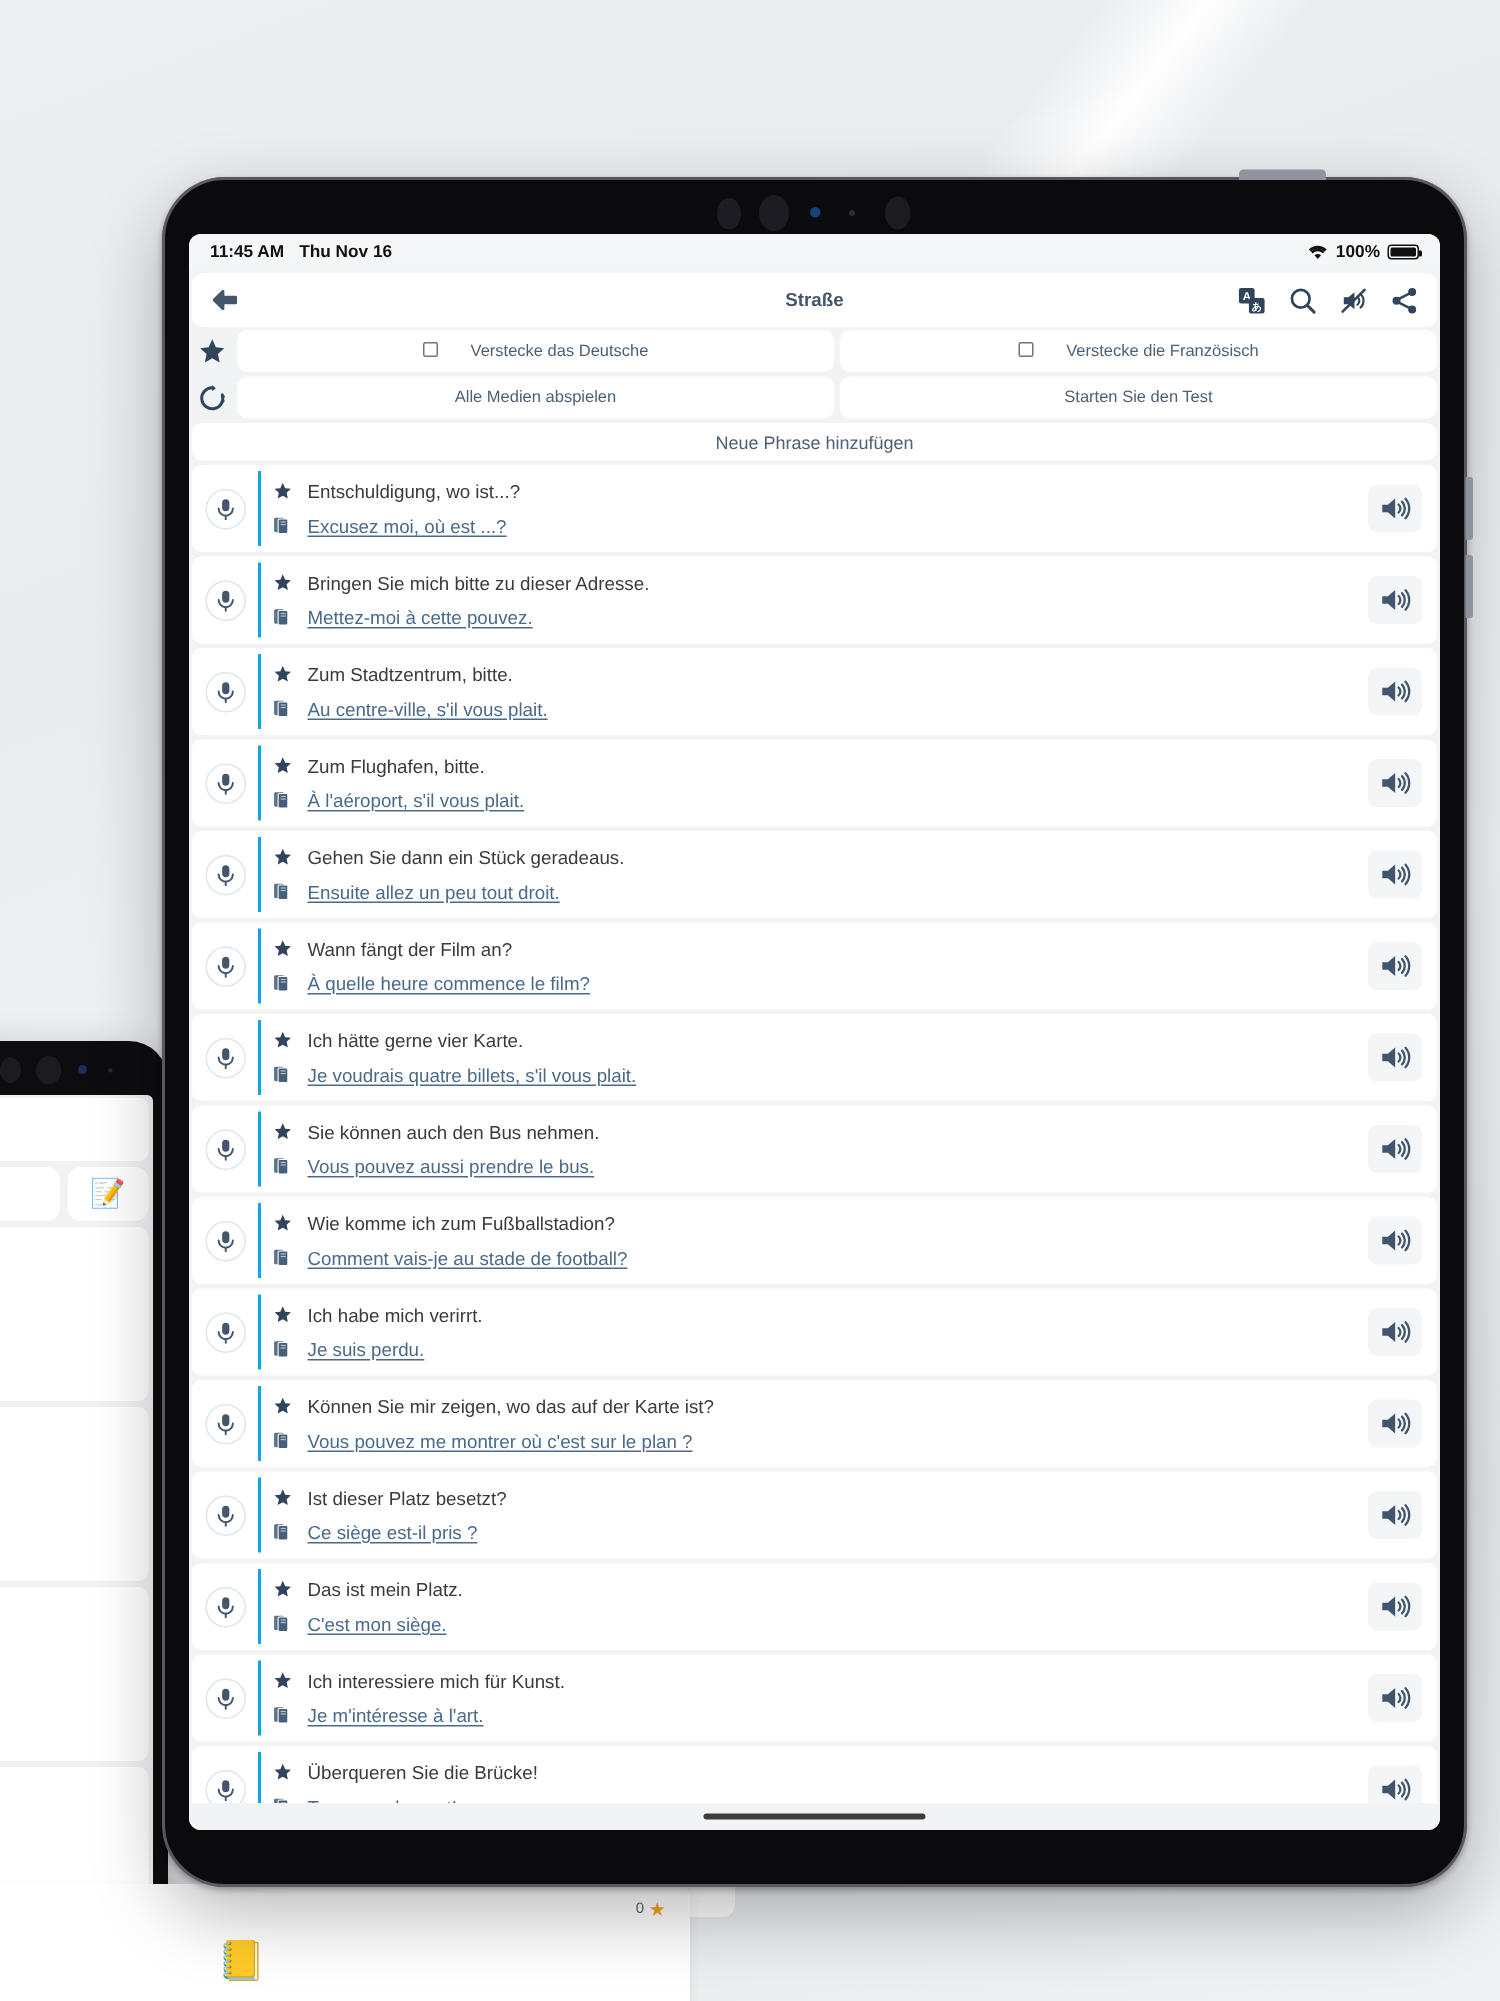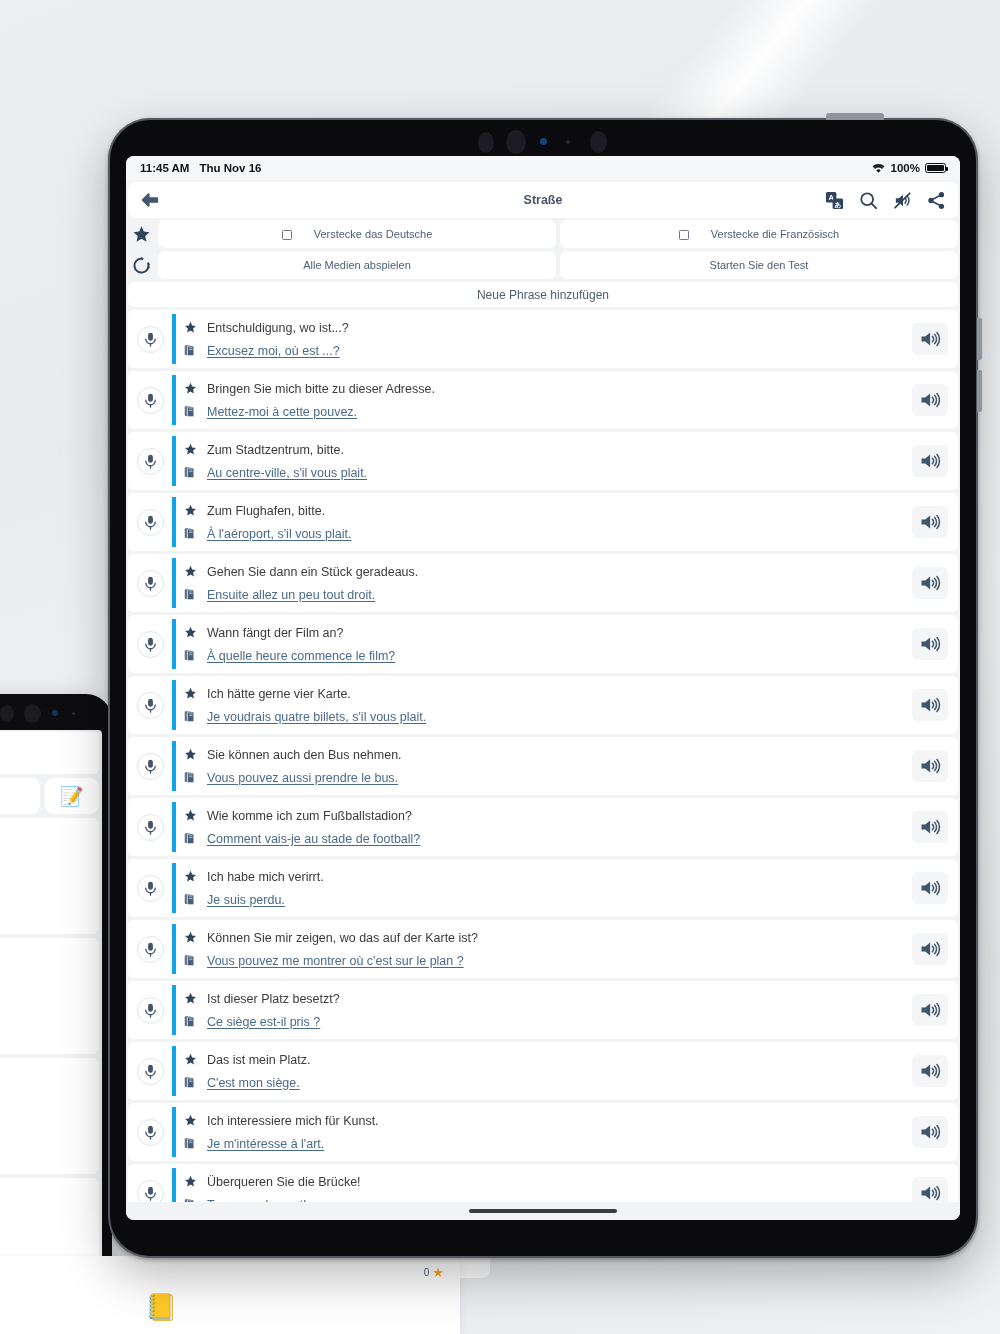--- a/index.html
+++ b/index.html
@@ -133,21 +133,21 @@
   .opt-row { display: flex; align-items: stretch; gap: 4px; margin-bottom: 3px; }
   .opt-left {
     flex: 0 0 26px; display: flex; align-items: center; justify-content: center;
   }
   .opt-card {
     flex: 1; background: #fff; border-radius: 7px;
     display: flex; align-items: center; justify-content: center;
     font-size: 11px; color: #4e6075; min-height: 28px;
   }
   .opt-card.hide-card { flex: 1; }
-  .chk-wrap { display: inline-flex; align-items: flex-end; gap: 22px; }
+  .chk-wrap { display: inline-flex; align-items: flex-start; gap: 22px; }
   .chkbox {
     width: 10px; height: 10px; border: 1.3px solid #6b7785; border-radius: 1.5px;
     background: #fff; display: inline-block;
   }
   .addphrase {
     margin: 0 2px 3px 2px; background: #fff; border-radius: 7px; min-height: 25px;
     display: flex; align-items: center; justify-content: center;
     font-size: 12px; color: #4e6075;
   }
 
@@ -158,21 +158,21 @@
     display: flex; align-items: stretch; min-height: 58px; padding: 4px 0;
   }
   .prow .mic-col {
     flex: 0 0 44px; display: flex; align-items: center; justify-content: center;
   }
   .mic-circle {
     width: 27px; height: 27px; border-radius: 50%; border: 1px solid #dde6ea;
     display: flex; align-items: center; justify-content: center; background: #fff;
   }
   .prow .txt-col {
-    flex: 1; border-left: 4px solid #0ea5e9; padding-left: 8px;
+    flex: 1; border-left: 2px solid #0ea5e9; padding-left: 8px;
     display: flex; flex-direction: column; justify-content: center; gap: 9px;
   }
   .line { display: flex; align-items: center; gap: 10px; }
   .de-text { font-size: 12.5px; color: #3b3b3b; }
   .fr-text {
     font-size: 12.5px; color: #4a6a8a; text-decoration: underline;
     text-underline-offset: 2px;
   }
   .prow .spk-col {
     flex: 0 0 56px; display: flex; align-items: center; justify-content: center;

